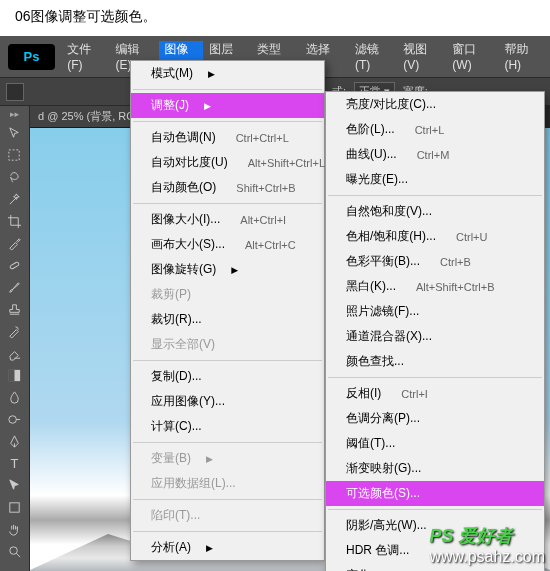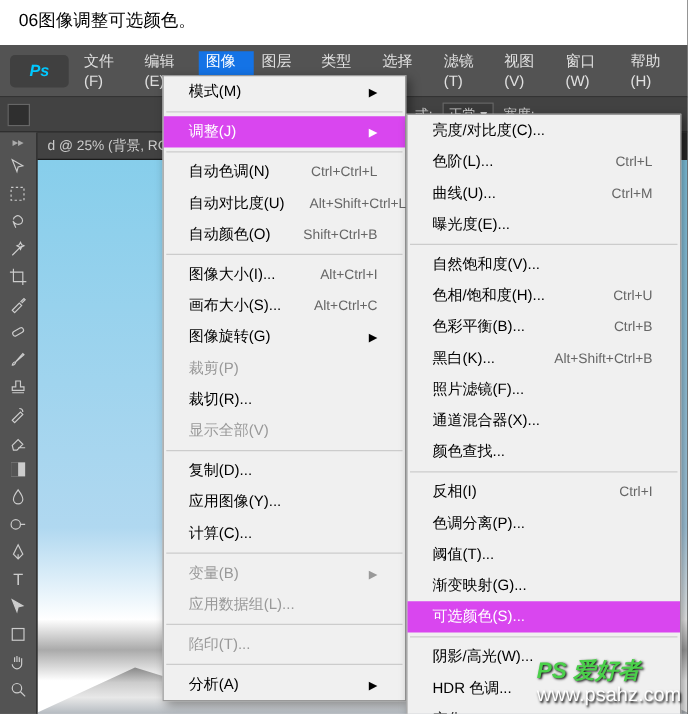--- a/index.html
+++ b/index.html
@@ -1,35 +1,35 @@
 <!DOCTYPE html>
 <html><head>
 <meta charset="utf-8">
 <style>
 * { margin: 0; padding: 0; box-sizing: border-box; font-family: "Microsoft YaHei", "SimSun", sans-serif; }
 body { background: #fff; width: 550px; height: 571px; overflow: hidden; position: relative; }
 .header-text { font-size: 14px; color: #000; padding: 8px 15px 10px; font-weight: 400; }
 .ps-window { background: #535353; position: relative; }
-.ps-logo { width: 50px; height: 26px; background: #404040; border-radius: 4px; display: inline-flex; align-items: center; justify-content: center; color: #00c8ff; font-size: 13px; font-weight: bold; margin: 2px 6px; vertical-align: middle; font-style: italic; }
+.ps-logo { width: 50px; height: 26px; background: #000000; border-radius: 4px; display: inline-flex; align-items: center; justify-content: center; color: #00c8ff; font-size: 13px; font-weight: bold; margin: 2px 6px; vertical-align: middle; }
 .menubar { background: #535353; color: #e0e0e0; font-size: 12px; padding: 5px 2px; display: flex; align-items: center; border-bottom: 1px solid #2a2a2a; }
 .menubar span { padding: 0 6px; cursor: pointer; }
 .menubar span.active { background: #1473e6; color: #fff; }
 .toolbar-row { background: #424242; color: #ccc; font-size: 11px; padding: 4px 6px; border-bottom: 1px solid #2a2a2a; display: flex; align-items: center; gap: 8px; }
 .toolbar-icon { width: 18px; height: 18px; background: #2f2f2f; border: 1px solid #666; display: inline-block; }
 .select-box { background: #3a3a3a; color: #ccc; border: 1px solid #666; padding: 1px 4px; font-size: 11px; }
 .main-area { display: flex; height: 490px; }
 .tools-panel { width: 30px; background: #535353; border-right: 1px solid #2a2a2a; display: flex; flex-direction: column; padding-top: 2px; }
 .tool { width: 24px; height: 20px; margin: 1px auto; display: flex; align-items: center; justify-content: center; color: #ccc; font-size: 13px; cursor: pointer; }
 .tool svg { width: 15px; height: 15px; }
 .canvas-area { flex: 1; background: #2a2a2a; position: relative; overflow: hidden; }
 .doc-tab { background: #424242; color: #ccc; font-size: 11px; padding: 3px 8px; display: inline-block; border-bottom: 1px solid #1a1a1a; }
 .canvas { background: linear-gradient(to bottom, #87ceeb 0%, #b0d8f0 60%, #fff 75%, #aaa 80%, #fff 85%); width: 100%; height: 100%; position: relative; }
 .mountain { position: absolute; bottom: 0; left: 0; right: 0; height: 120px; background: linear-gradient(to top, #5a6570 0%, #8a95a0 30%, #e8e8e8 50%, #ccc 60%, #888 70%); clip-path: polygon(0 100%, 0 60%, 15% 30%, 30% 50%, 45% 20%, 60% 45%, 75% 15%, 90% 40%, 100% 60%, 100% 100%); }
 .menu { position: absolute; background: #f0f0f0; border: 1px solid #999; box-shadow: 3px 3px 8px rgba(0,0,0,0.4); font-size: 12px; color: #000; }
-.menu-item { padding: 4px 22px 4px 20px; display: flex; justify-content: space-between; align-items: center; white-space: nowrap; cursor: pointer; }
+.menu-item { padding: 4px 22px 4px 20px; display: flex; align-items: center; white-space: nowrap; cursor: pointer; }
 .menu-item.highlighted { background: #d946ef; color: #fff; }
 .menu-item.disabled { color: #999; }
 .menu-sep { height: 1px; background: #ccc; margin: 3px 2px; }
 .menu-shortcut { color: #666; font-size: 11px; margin-left: 20px; }
 .arrow { font-size: 9px; margin-left: 15px; }
 .menu1 { top: 60px; left: 130px; width: 195px; }
 .menu2 { top: 91px; left: 325px; width: 220px; }
 .watermark { position: absolute; bottom: 5px; right: 5px; color: #4ad04a; font-size: 18px; font-weight: bold; font-style: italic; text-shadow: 1px 1px 2px #000; }
 .watermark small { font-size: 16px; color: #fff; display: block; font-style: normal; font-weight: normal; }
 .expand-arrow { width: 24px; height: 12px; margin: 0 auto 2px; display: flex; align-items: center; justify-content: center; color: #aaa; font-size: 9px; }

